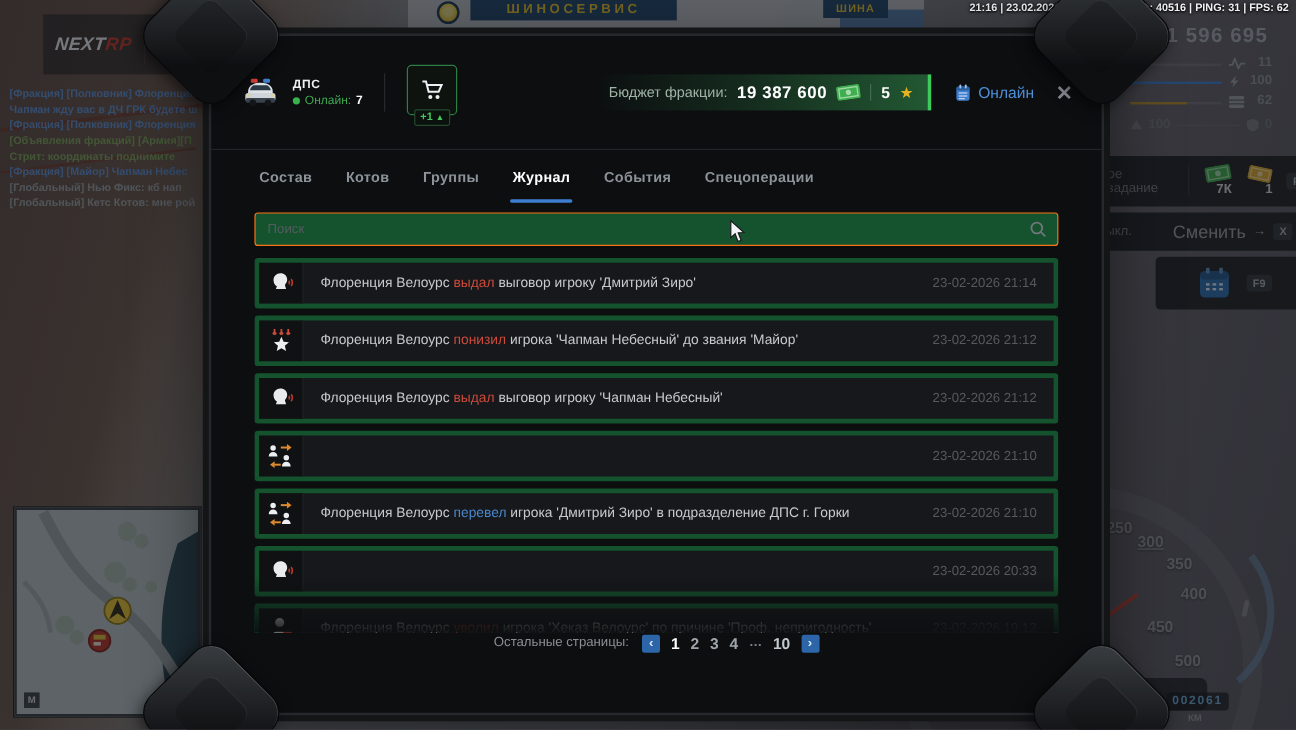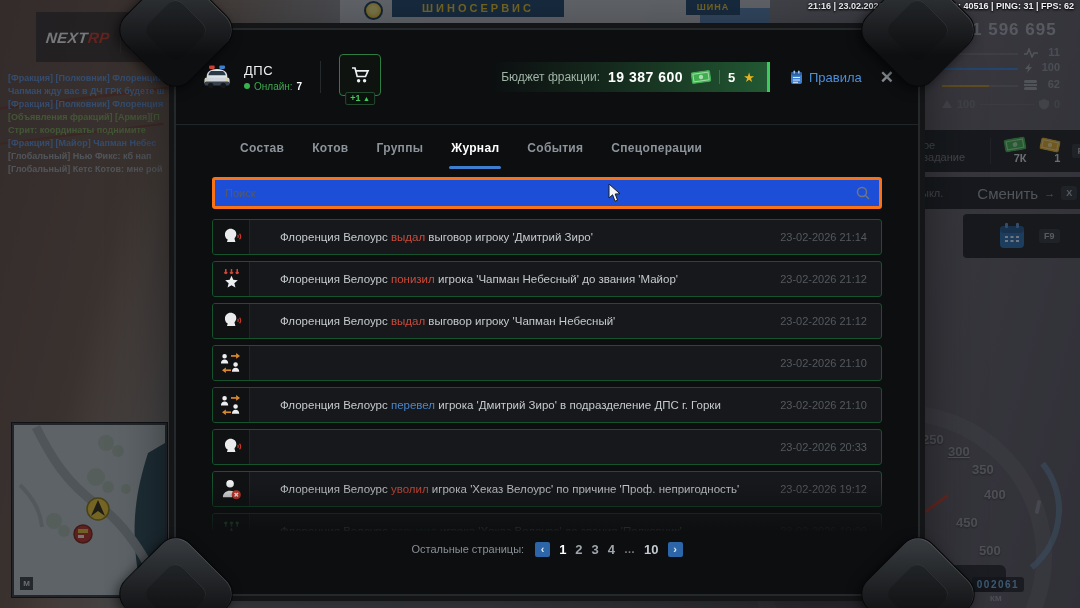--- a/index.html
+++ b/index.html
@@ -98,21 +98,21 @@
   
   .statusbar{position:absolute;top:1px;right:6px;z-index:6;color:#eef0f3;font-size:9px;font-weight:bold;
              text-shadow:0 1px 2px #000,0 0 3px rgba(0,0,0,.8);}
 
   
   .win{position:absolute;left:176px;top:30px;width:742px;height:564px;background:#0c0e10;border-radius:26px;
        z-index:10;overflow:hidden;
        box-shadow:0 0 0 2px #26292c,0 0 0 7px #141517,0 18px 60px rgba(0,0,0,.6);}
   .win-header{display:flex;align-items:center;height:94px;padding:0 24px 0 26px;}
   .title-block{margin-left:12px;}
-  .win-title{color:#eef0f2;font-size:13px;font-weight:normal;letter-spacing:.5px;}
+  .win-title{color:#eef0f2;font-size:10px;font-weight:bold;letter-spacing:.5px;}
   .online-row{display:flex;align-items:center;gap:4px;margin-top:3px;}
   .online-dot{width:6px;height:6px;border-radius:50%;background:#37b24d;}
   .online-lbl{color:#3fa94f;font-size:10px;}
   .online-val{color:#fff;font-size:10px;font-weight:bold;}
   .v-div{width:1px;height:32px;background:#26292c;margin:0 18px;}
   .cart-btn{width:40px;height:40px;border:1px solid #2e7d43;background:#0e1310;border-radius:4px;
             display:flex;align-items:center;justify-content:center;position:relative;margin-top:-4px;}
   .cart-badge{position:absolute;left:50%;bottom:-10px;transform:translateX(-50%);background:#0b120d;
               border:1px solid #234a2e;border-radius:2px;color:#45c95e;font-size:9px;font-weight:bold;
               padding:0 4px;line-height:11px;white-space:nowrap;}
@@ -122,41 +122,41 @@
           background:linear-gradient(90deg,rgba(25,50,35,0) 0%,rgba(28,66,40,.55) 45%,rgba(36,96,54,.9) 100%);
           border-right:3px solid #3ecb5e;}
   .budget-lbl{color:#9fb3a6;font-size:12px;}
   .budget-val{color:#fff;font-size:14px;font-weight:bold;letter-spacing:.5px;}
   .budget-sep{width:1px;height:14px;background:rgba(255,255,255,.18);}
   .budget-stars{color:#fff;font-size:13px;font-weight:bold;}
   .star-glyph{color:#e6b31e;font-size:13px;}
   .rules-btn{margin-left:20px;display:flex;align-items:center;gap:6px;color:#4d8fd9;font-size:13px;}
   .close-btn{margin-left:18px;color:#878c91;font-size:17px;font-weight:bold;}
   .h-div{height:1px;background:#222528;}
-  .tabs{display:flex;gap:28px;height:46px;align-items:center;padding:0 64px;}
+  .tabs{display:flex;gap:28px;height:46px;align-items:center;padding:0 40px;}
   .tab{font-size:12px;font-weight:bold;color:#8d939a;letter-spacing:.3px;position:relative;cursor:default;}
   .tab.active{color:#fff;}
   .tab.active::after{content:"";position:absolute;left:-2px;right:-2px;bottom:-14px;height:3px;background:#3e7ed0;border-radius:2px;}
   .win-content{padding:6px 36px 0;position:relative;}
-  .search-box{height:26px;background:#1d4ed8;border:3px solid #f97316;border-radius:3px;position:relative;}
+  .search-box{height:26px;background:#14532d;border:1px solid #f97316;border-radius:3px;position:relative;}
   .search-box input{position:absolute;inset:0;background:transparent;border:0;outline:none;color:#c6cacd;
                     font-size:11px;padding:0 28px 0 10px;font-family:"Liberation Sans",sans-serif;}
   .search-box input::placeholder{color:#565b61;}
   .search-ic{position:absolute;right:8px;top:5px;}
   .log-list{position:relative;height:312px;overflow:hidden;margin-top:10px;}
   .log-list::after{content:"";position:absolute;left:0;right:0;bottom:0;height:48px;
                    background:linear-gradient(180deg,rgba(12,14,16,0),rgba(12,14,16,.94));pointer-events:none;}
-  .log-row{height:34px;display:flex;align-items:center;background:#16181b;border:1px solid #14532d;
-           border-radius:3px;margin-bottom:6px;overflow:hidden;gap:16px;}
+  .log-row{height:34px;display:flex;align-items:center;background:#16181b;border:4px solid #14532d;
+           border-radius:3px;margin-bottom:6px;overflow:hidden;}
   .row-ic{width:36px;align-self:stretch;background:#0f1113;border-right:1px solid #222528;
           display:flex;align-items:center;justify-content:center;flex:none;}
   .row-text{padding-left:14px;font-size:11.5px;color:#c6cacd;white-space:nowrap;}
   .act-red{color:#cd4a3a;} .act-blue{color:#4a86cc;} .act-green{color:#4e9e5c;}
   .row-date{margin-left:auto;padding-right:14px;color:#55595e;font-size:11px;white-space:nowrap;}
-  .pagination{display:flex;align-items:center;justify-content:center;gap:9px;height:32px;margin-top:2px;}
+  .pagination{display:flex;justify-content:center;gap:9px;height:32px;margin-top:2px;}
   .pg-label{color:#8a8f94;font-size:11px;margin-right:2px;}
   .pg-arrow{width:15px;height:15px;background:#2d66a8;border-radius:2px;color:#dfe8f2;font-size:11px;font-weight:bold;
             text-align:center;line-height:14px;}
   .pg{color:#9fa5ab;font-size:13px;font-weight:bold;}
   .pg.current{color:#fff;}
   .pg.dots{color:#7c8186;font-size:11px;}
   .pg.far{color:#c4c9ce;}
 
   
   .clamp{position:absolute;width:92px;height:92px;z-index:12;pointer-events:none;}
@@ -406,21 +406,21 @@
         <rect x="1" y="2" width="11" height="12" rx="2" fill="#3f7fd0"></rect>
           <rect x="1" y="2" width="11" height="3.5" rx="1.7" fill="#2c5f9e"></rect>
         <rect x="3.5" y="0.5" width="1.6" height="3.2" rx=".8" fill="#9fc3e8"></rect>
           <rect x="8" y="0.5" width="1.6" height="3.2" rx=".8" fill="#9fc3e8"></rect>
         <g stroke="rgba(255,255,255,.85)" stroke-width="1">
             <line x1="3" y1="7.5" x2="10" y2="7.5"></line>
             <line x1="3" y1="10" x2="10" y2="10"></line>
             <line x1="3" y1="12.3" x2="8" y2="12.3"></line>
           </g>
       </svg>
-      <span>Правила</span>
+      <span>Онлайн</span>
     </div>
     <div class="close-btn">✕</div>
   </div>
   <div class="h-div"></div>
 
   <div class="tabs">
     <span class="tab">Состав</span>
     <span class="tab">Котов</span>
     <span class="tab">Группы</span>
     <span class="tab active">Журнал</span>

